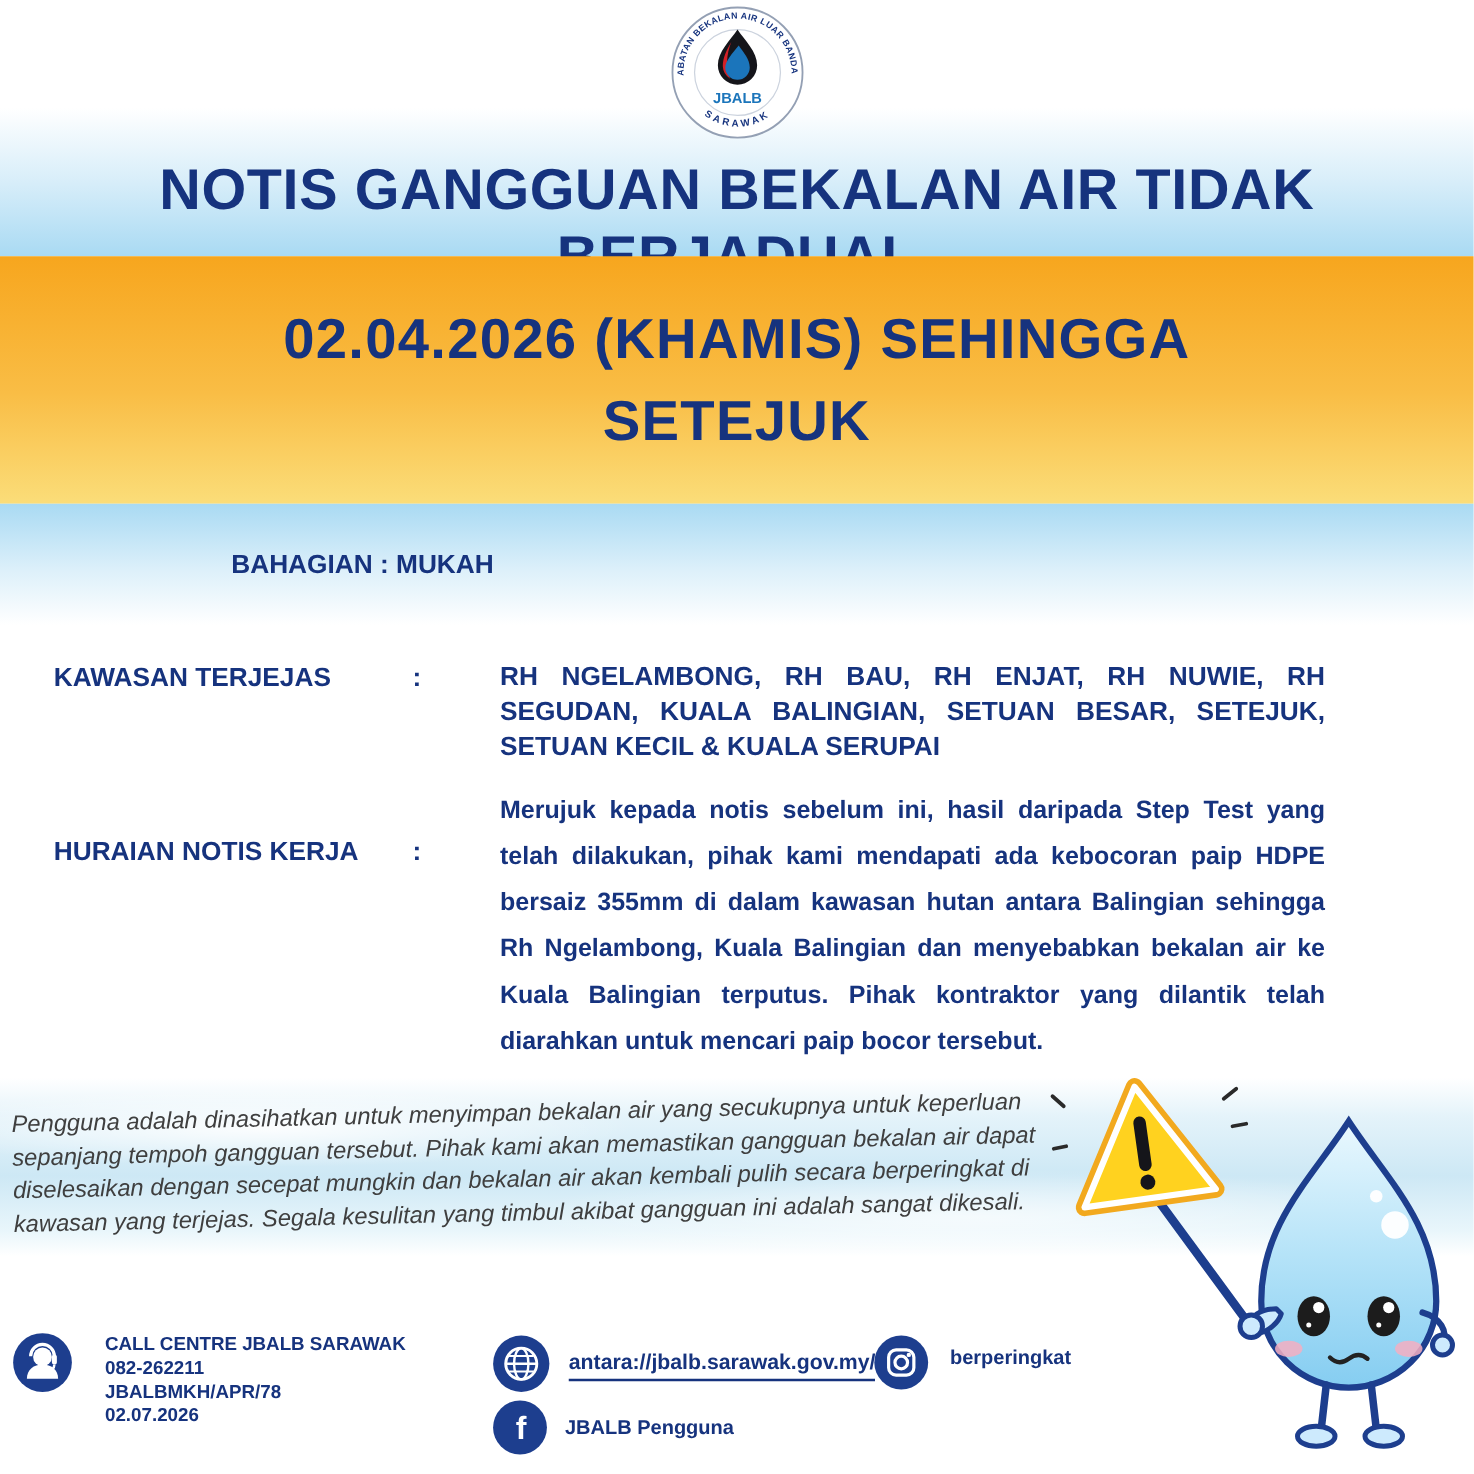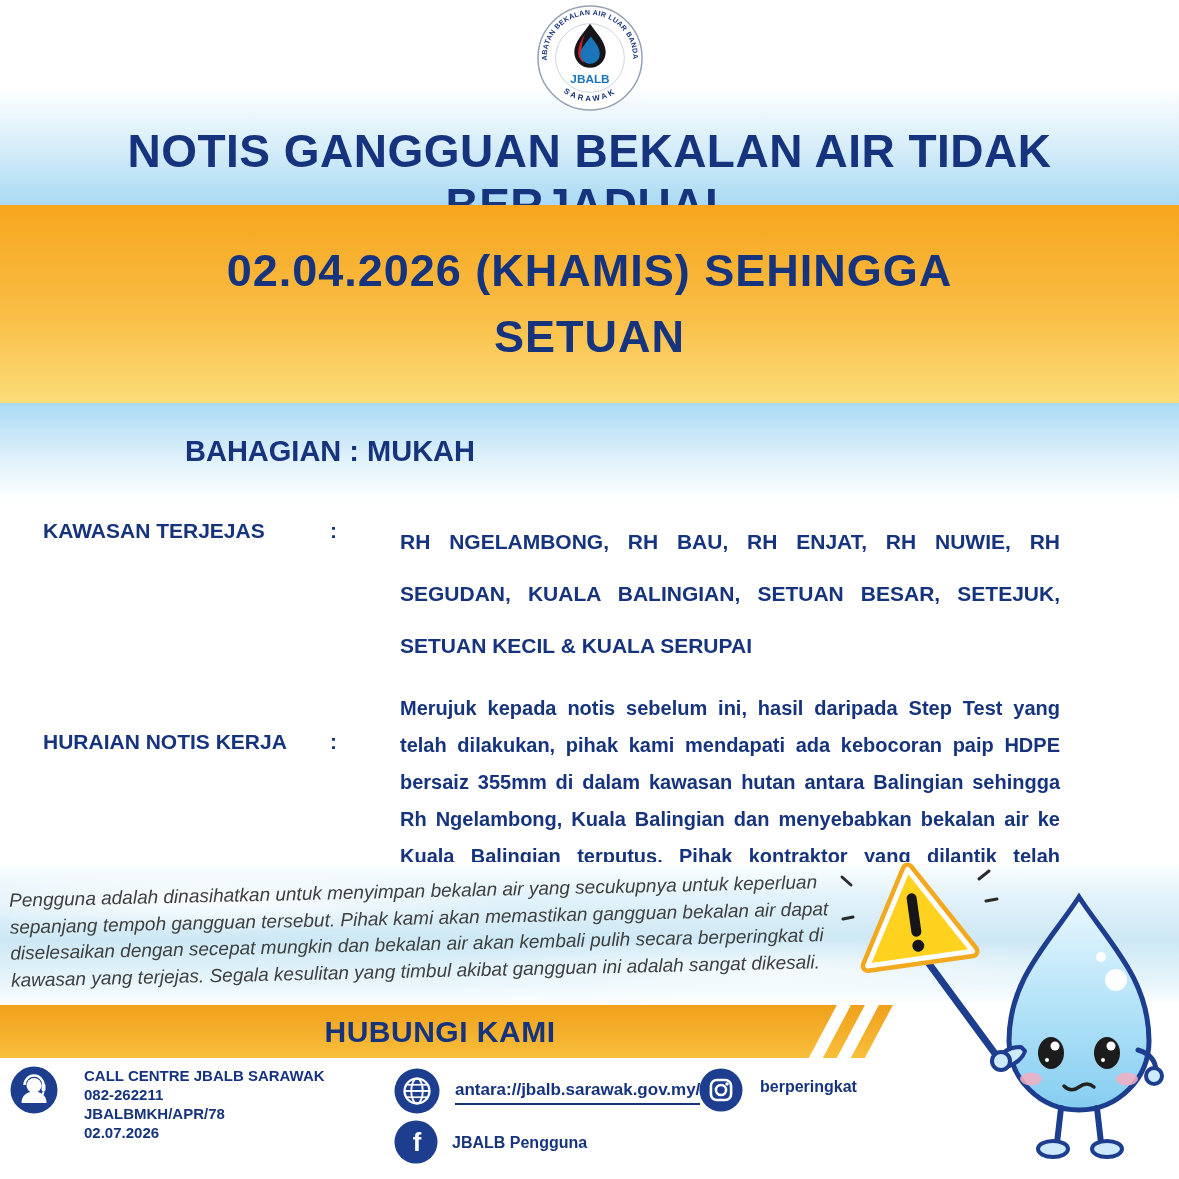--- a/index.html
+++ b/index.html
@@ -36,31 +36,31 @@
     line-height:66px; letter-spacing:1px; text-align:right;
   }
 
   
   .region {
     position:absolute; top:403px; left:0; width:100%; height:97px;
     background:linear-gradient(180deg,#a9daf3 0%,#ddf0fa 55%,#ffffff 100%);
     display:flex; align-items:center; justify-content:space-between;
     padding:0 157px 0 185px;
   }
-  .region-item { font-size:29px; font-weight:bold; color:var(--dark-blue,#16337e); }
+  .region-item { font-size:21px; font-weight:bold; color:var(--dark-blue,#16337e); }
 
   
   .content { position:absolute; top:500px; left:0; width:100%; }
   .detail-row { display:flex; align-items:flex-start; padding:0 119px 0 43px; }
-  .row-kawasan { margin-top:16px; }
+  .row-kawasan { margin-top:28px; }
   .row-huraian { margin-top:18px; }
   .detail-label { width:287px; flex:none; font-size:21px; font-weight:bold; padding-top:3px; }
   .detail-colon { width:70px; flex:none; font-size:21px; font-weight:bold; padding-top:3px; }
   .detail-value { flex:1; font-weight:bold; text-align:justify; color:var(--dark-blue,#16337e); }
-  .row-kawasan .detail-value { font-size:21px; line-height:52px; }
+  .row-kawasan .detail-value { font-size:21px; line-height:28px; }
   .row-huraian .detail-value { font-size:20px; line-height:37px; }
   .row-huraian .detail-label, .row-huraian .detail-colon { padding-top:40px; }
 
   
   .advisory {
     position:absolute; top:862px; left:0; width:100%; height:143px;
     background:
       radial-gradient(ellipse 420px 45px at 18% 28%, rgba(255,255,255,.9), rgba(255,255,255,0) 70%),
       radial-gradient(ellipse 520px 55px at 66% 78%, rgba(255,255,255,.65), rgba(255,255,255,0) 70%),
       linear-gradient(180deg,#ffffff 0%,#e4f3fa 22%,#cde8f5 55%,#e9f6fb 86%,#ffffff 100%);
@@ -126,21 +126,21 @@
         <path d="M50 30 C 46 37 43 43 43 50 A 12.5 12.5 0 0 0 49 60 C 45 52 46 40 50 30 Z" fill="#d42027"></path>
         <path d="M56 33 C 60 39 65 44 65 51 A 10 10 0 1 1 45 51 C 45 46 51 39 56 33 Z" fill="#1b75bb"></path>
         <text x="55" y="80" text-anchor="middle" font-size="12" font-weight="bold" fill="#1b75bb">JBALB</text>
       </svg>
     </div>
     <div class="title">NOTIS GANGGUAN BEKALAN AIR TIDAK BERJADUAL</div>
   </div>
 
   <div class="date-banner">
     <div class="date-line">02.04.2026 (KHAMIS) SEHINGGA</div>
-    <div class="date-line">SETUAN</div>
+    <div class="date-line">SETEJUK</div>
   </div>
 
   <div class="region">
     <div class="region-item">BAHAGIAN : MUKAH</div>
   </div>
 
   <div class="content">
     <div class="detail-row row-kawasan">
       <div class="detail-label">KAWASAN TERJEJAS</div>
       <div class="detail-colon">:</div>
@@ -150,26 +150,20 @@
       <div class="detail-label">HURAIAN NOTIS KERJA</div>
       <div class="detail-colon">:</div>
       <div class="detail-value">Merujuk kepada notis sebelum ini, hasil daripada Step Test yang telah dilakukan, pihak kami mendapati ada kebocoran paip HDPE bersaiz 355mm di dalam kawasan hutan antara Balingian sehingga Rh Ngelambong, Kuala Balingian dan menyebabkan bekalan air ke Kuala Balingian terputus. Pihak kontraktor yang dilantik telah diarahkan untuk mencari paip bocor tersebut.</div>
     </div>
   </div>
 
   <div class="advisory">
     <div class="advisory-text">Pengguna adalah dinasihatkan untuk menyimpan bekalan air yang secukupnya untuk keperluan sepanjang tempoh gangguan tersebut. Pihak kami akan memastikan gangguan bekalan air dapat diselesaikan dengan secepat mungkin dan bekalan air akan kembali pulih secara berperingkat di kawasan yang terjejas. Segala kesulitan yang timbul akibat gangguan ini adalah sangat dikesali.</div>
   </div>
 
-  <div class="hubungi">
-    <div class="hubungi-text">HUBUNGI KAMI</div>
-    <div class="stripe stripe1"></div>
-    <div class="stripe stripe2"></div>
-    <div class="endcap"></div>
-  </div>
 
   <div class="footer">
     <div class="icon-pos ic-call">
       <svg width="48" height="48" viewBox="0 0 48 48">
         <circle cx="24" cy="24" r="23.5" fill="#1d3e8e"></circle>
         <circle cx="24" cy="19.5" r="7.5" fill="#ffffff"></circle>
         <path d="M11.5 37 C 11.5 29.5 17 25.5 24 25.5 C 31 25.5 36.5 29.5 36.5 37 Z" fill="#ffffff"></path>
         <path d="M14.5 19 A 9.5 9.5 0 0 1 33.5 19" stroke="#ffffff" stroke-width="2.5" fill="none"></path>
         <rect x="31.5" y="17.5" width="4" height="8" rx="2" fill="#ffffff"></rect>
         <path d="M33.5 25.5 q 0 5 -7 5.5" stroke="#ffffff" stroke-width="2" fill="none"></path>

